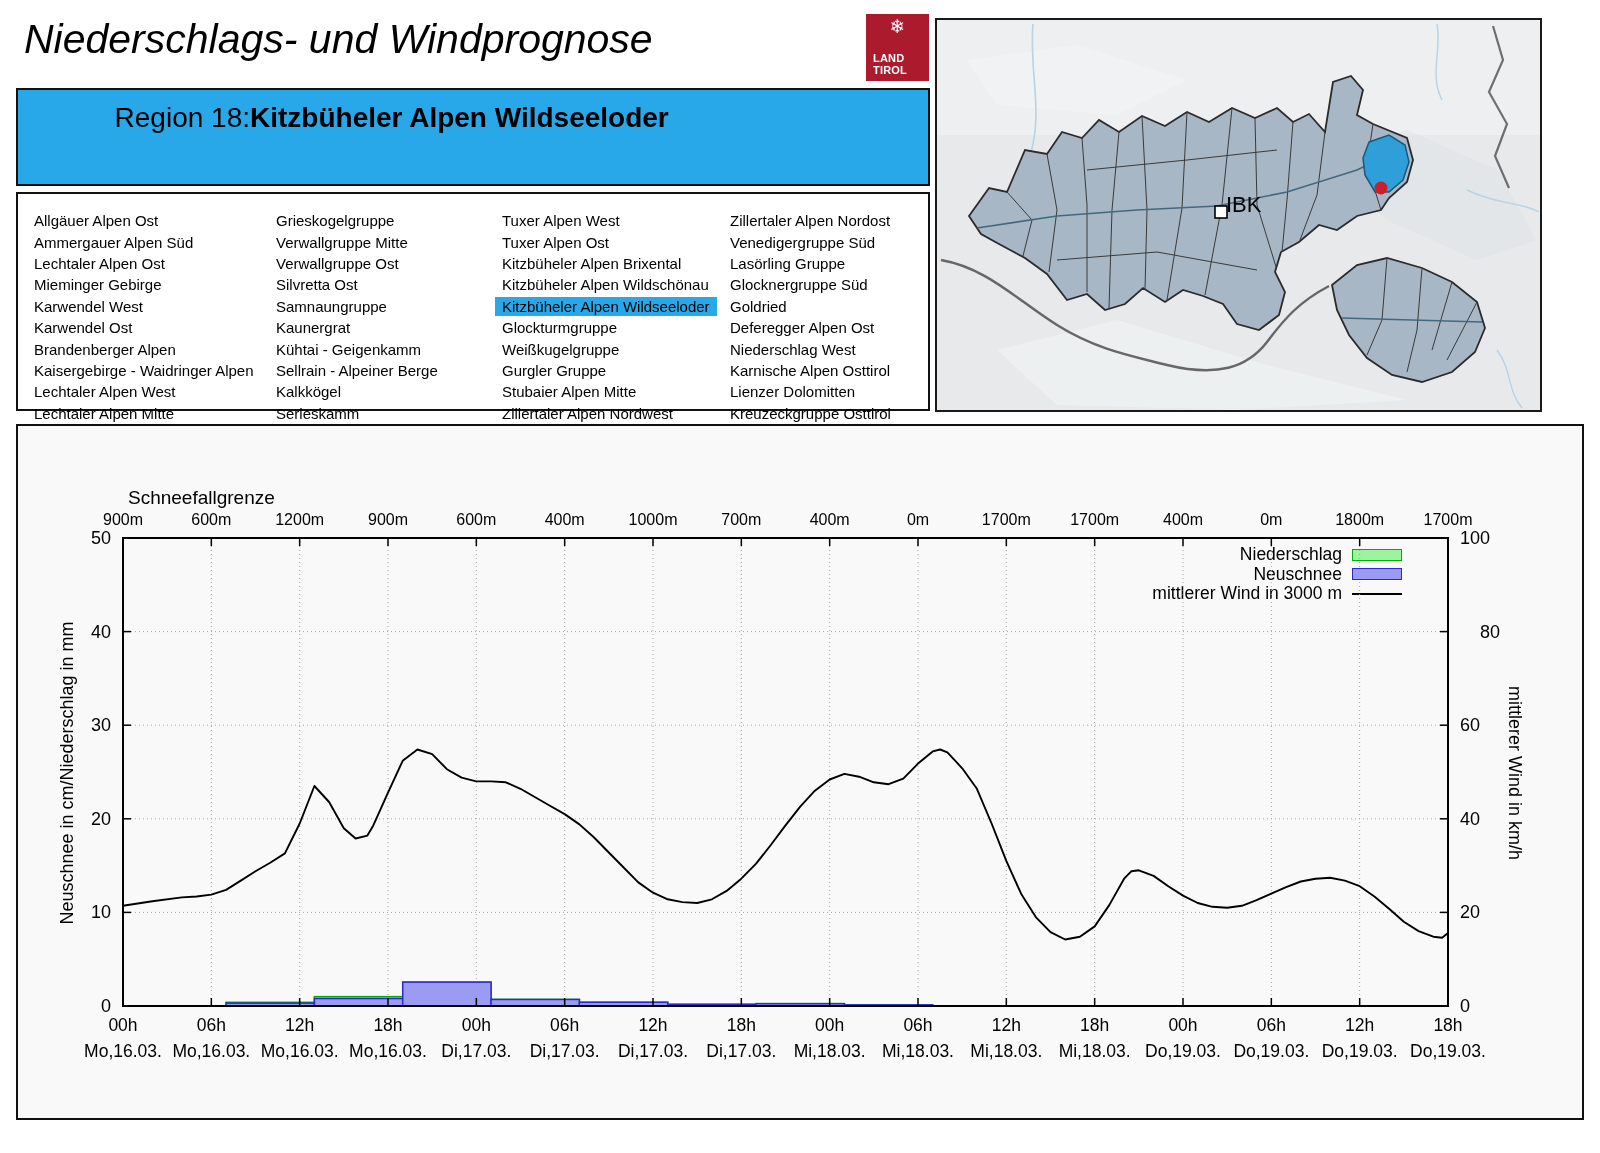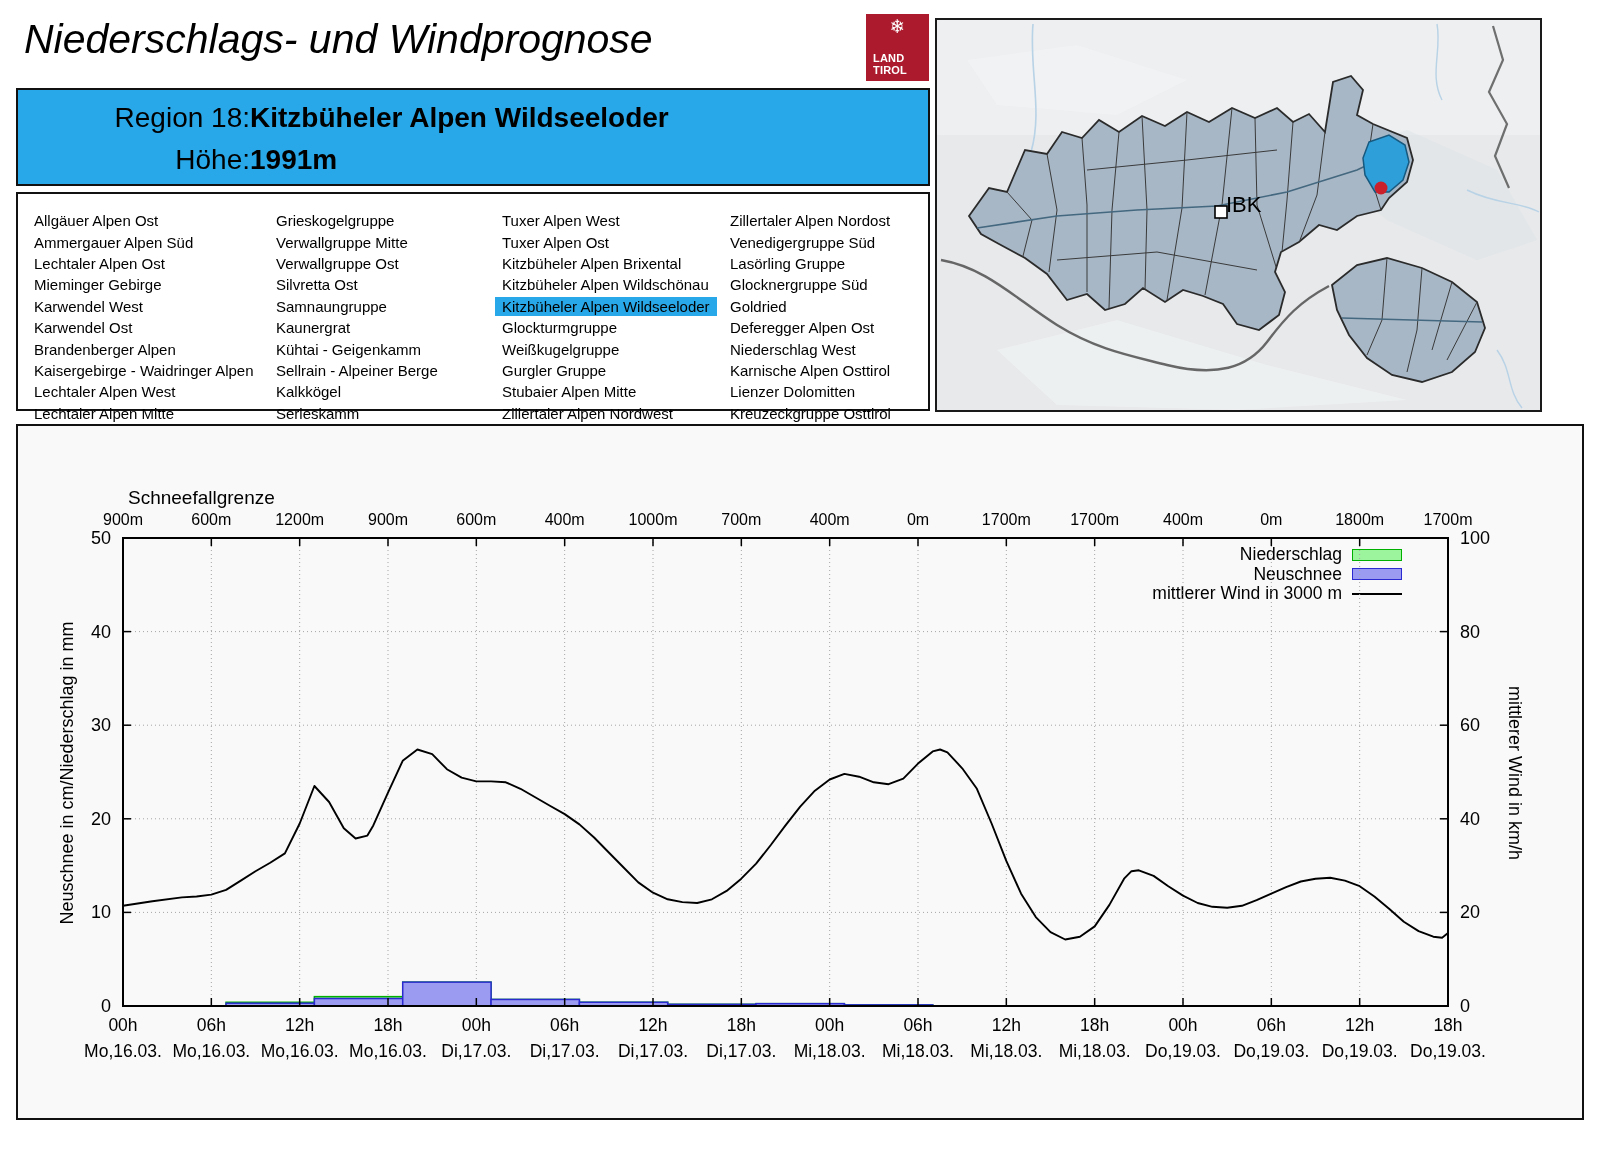--- a/index.html
+++ b/index.html
@@ -120,23 +120,20 @@
     </g>
 
     <rect x="278" y="186" width="12" height="12" fill="#ffffff" stroke="#000" stroke-width="1.6"></rect>
     <text x="289" y="192" font-size="22" font-family="Liberation Sans, sans-serif" fill="#000">IBK</text>
   </svg>
 </div>
 
 <div class="abs" id="region-header" style="background: rgb(41, 168, 233);">
   <div class="rh-row" id="rh-row1">
     <span class="lab">Region 18:</span><span class="val">Kitzbüheler Alpen Wildseeloder</span>
-  </div>
-  <div class="rh-row" id="rh-row2">
-    <span class="lab">Höhe:</span><span class="val">1991m</span>
   </div>
 </div>
 
 <div class="abs" id="region-list">
     <div class="rl-cell">
       <span>Allgäuer Alpen Ost</span>
     </div>
     <div class="rl-cell">
       <span>Ammergauer Alpen Süd</span>
     </div>
@@ -403,15 +400,15 @@
     <div class="ytick" style="left: 47px; top: 570px; width: 46px; text-align: right;">0</div>
     <div class="ytick" style="left: 47px; top: 476.4px; width: 46px; text-align: right;">10</div>
     <div class="ytick" style="left: 47px; top: 382.8px; width: 46px; text-align: right;">20</div>
     <div class="ytick" style="left: 47px; top: 289.2px; width: 46px; text-align: right;">30</div>
     <div class="ytick" style="left: 47px; top: 195.6px; width: 46px; text-align: right;">40</div>
     <div class="ytick" style="left: 47px; top: 102px; width: 46px; text-align: right;">50</div>
     <div class="ytick" style="left: 1442px; top: 570px; width: 60px; text-align: left;">0</div>
     <div class="ytick" style="left: 1442px; top: 476.4px; width: 60px; text-align: left;">20</div>
     <div class="ytick" style="left: 1442px; top: 382.8px; width: 60px; text-align: left;">40</div>
     <div class="ytick" style="left: 1442px; top: 289.2px; width: 60px; text-align: left;">60</div>
-    <div class="ytick" style="left: 1442px; top: 195.6px; width: 60px; text-align: left;">80</div>
+    <div class="ytick" style="left: 1442px; top: 195.6px; width: 60px; text-align: center;">80</div>
     <div class="ytick" style="left: 1442px; top: 102px; width: 60px; text-align: left;">100</div>
   </div>
 
 </body></html>

